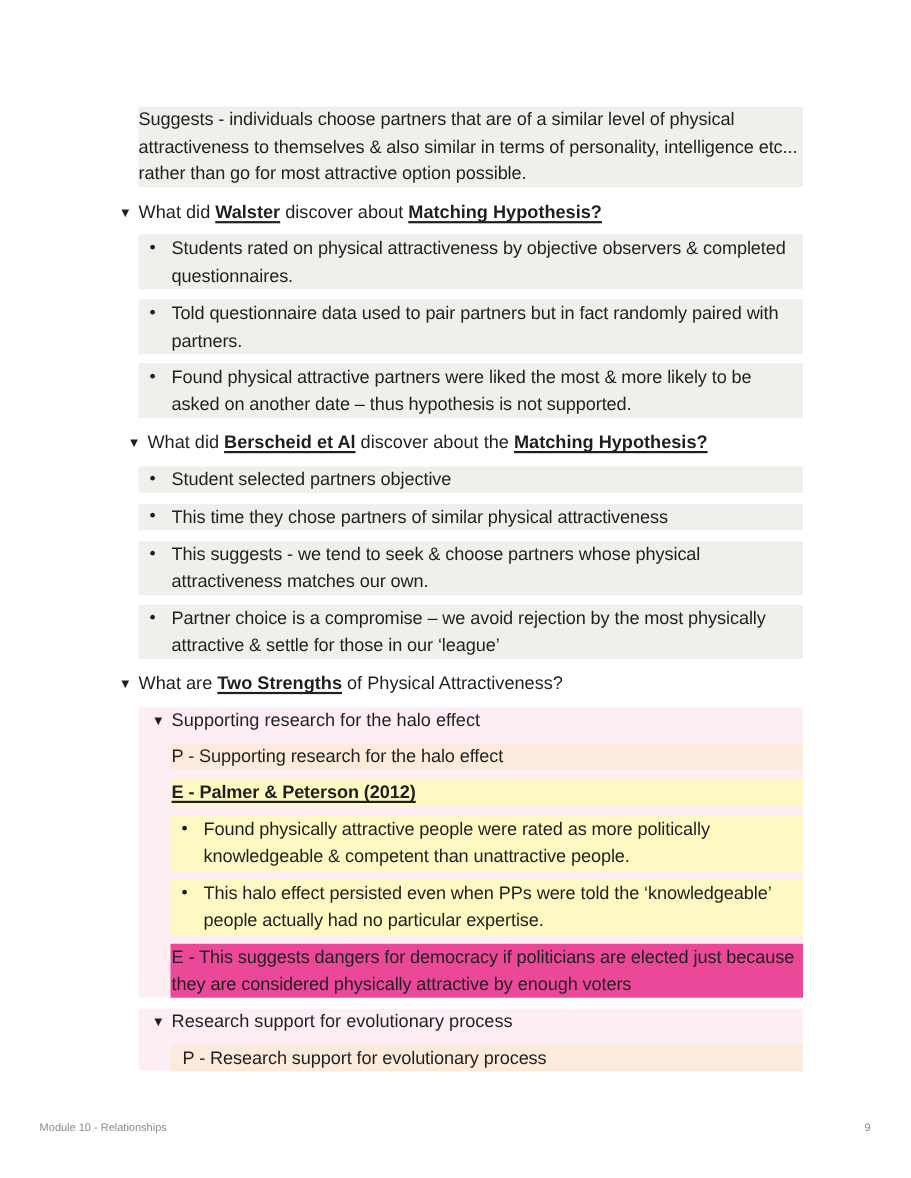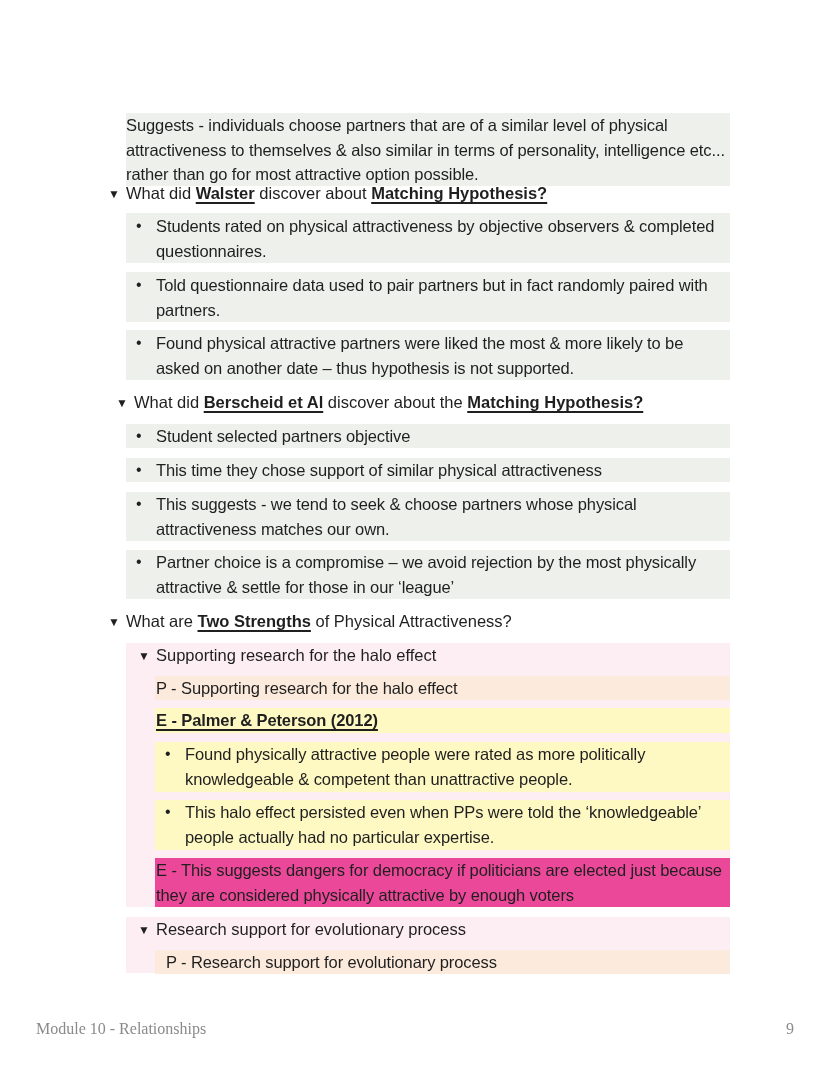--- a/index.html
+++ b/index.html
@@ -15,28 +15,28 @@
     .grey { background: #eef0ec; }
     .pink { background: #fdeef3; }
     .peach { background: #fcebdc; }
     .blue { background: #fef9c3; }
     .red  { background: #ec4899; }
     .toggle-row { position: absolute; font-size: 16.5px; line-height: 24px; white-space: nowrap; }
     .tri { display: inline-block; font-size: 12px; width: 18px; transform: translateY(-1px); }
     .b { font-weight: bold; text-decoration: underline; text-decoration-thickness: 2px; text-underline-offset: 3px; }
     .bullet { position: absolute; left: 0; top: 0; width: 12px; font-size: 16px; }
     .bul-text { display: block; }
-    .footer { position: absolute; top: 1020px; font-size: 16px; color: #8a8a8a; font-family: Liberation Serif, serif; }
+    .footer { position: absolute; top: 1020px; font-size: 10px; color: #8a8a8a; }
   </style>
 </head>
 <body>
 
 <div class="content">
 
-  <div class="block grey" style="left:126px; top:97px; width:604px; height:73px; padding:0 4px 0 0;margin-top:16px;">
+  <div class="block grey" style="left:126px; top:97px; width:604px; height:73px; padding:0 4px 0 0;">
     <span style="display:block;">Suggests - individuals choose partners that are of a similar level of physical attractiveness to themselves &amp; also similar in terms of personality, intelligence etc... rather than go for most attractive option possible.</span>
   </div>
 
   <div class="toggle-row" style="left:108px; top:181px;">
     <span class="tri">▼</span><span>What did </span><span class="b">Walster</span><span> discover about </span><span class="b">Matching Hypothesis?</span>
   </div>
 
   <div class="block grey" style="left:126px; top:213px; width:604px; height:50px; padding:1px 0 0 30px;">
     <span class="bullet" style="left:10px; top:1px;">•</span>
     <span class="bul-text">Students rated on physical attractiveness by objective observers &amp; completed questionnaires.</span>
@@ -53,21 +53,21 @@
   <div class="toggle-row" style="left:116px; top:390px;">
     <span class="tri">▼</span><span>What did </span><span class="b">Berscheid et Al</span><span> discover about the </span><span class="b">Matching Hypothesis?</span>
   </div>
 
   <div class="block grey" style="left:126px; top:424px; width:604px; height:24px; padding:0 0 0 30px;">
     <span class="bullet" style="left:10px; top:0;">•</span>
     <span class="bul-text">Student selected partners objective</span>
   </div>
   <div class="block grey" style="left:126px; top:458px; width:604px; height:24px; padding:0 0 0 30px;">
     <span class="bullet" style="left:10px; top:0;">•</span>
-    <span class="bul-text">This time they chose support of similar physical attractiveness</span>
+    <span class="bul-text">This time they chose partners of similar physical attractiveness</span>
   </div>
   <div class="block grey" style="left:126px; top:492px; width:604px; height:49px; padding:0 0 0 30px;">
     <span class="bullet" style="left:10px; top:0;">•</span>
     <span class="bul-text">This suggests - we tend to seek &amp; choose partners whose physical attractiveness matches our own.</span>
   </div>
   <div class="block grey" style="left:126px; top:550px; width:604px; height:49px; padding:0 0 0 30px;">
     <span class="bullet" style="left:10px; top:0;">•</span>
     <span class="bul-text">Partner choice is a compromise – we avoid rejection by the most physically attractive &amp; settle for those in our ‘league’</span>
   </div>
 

